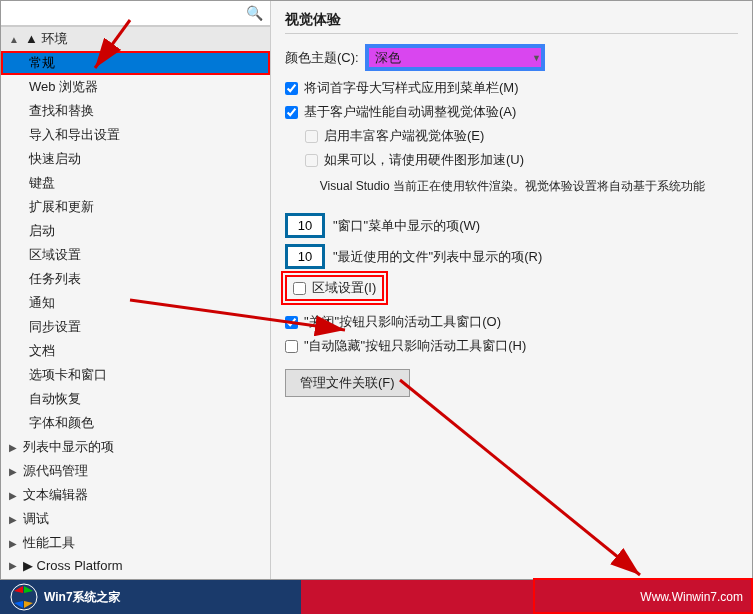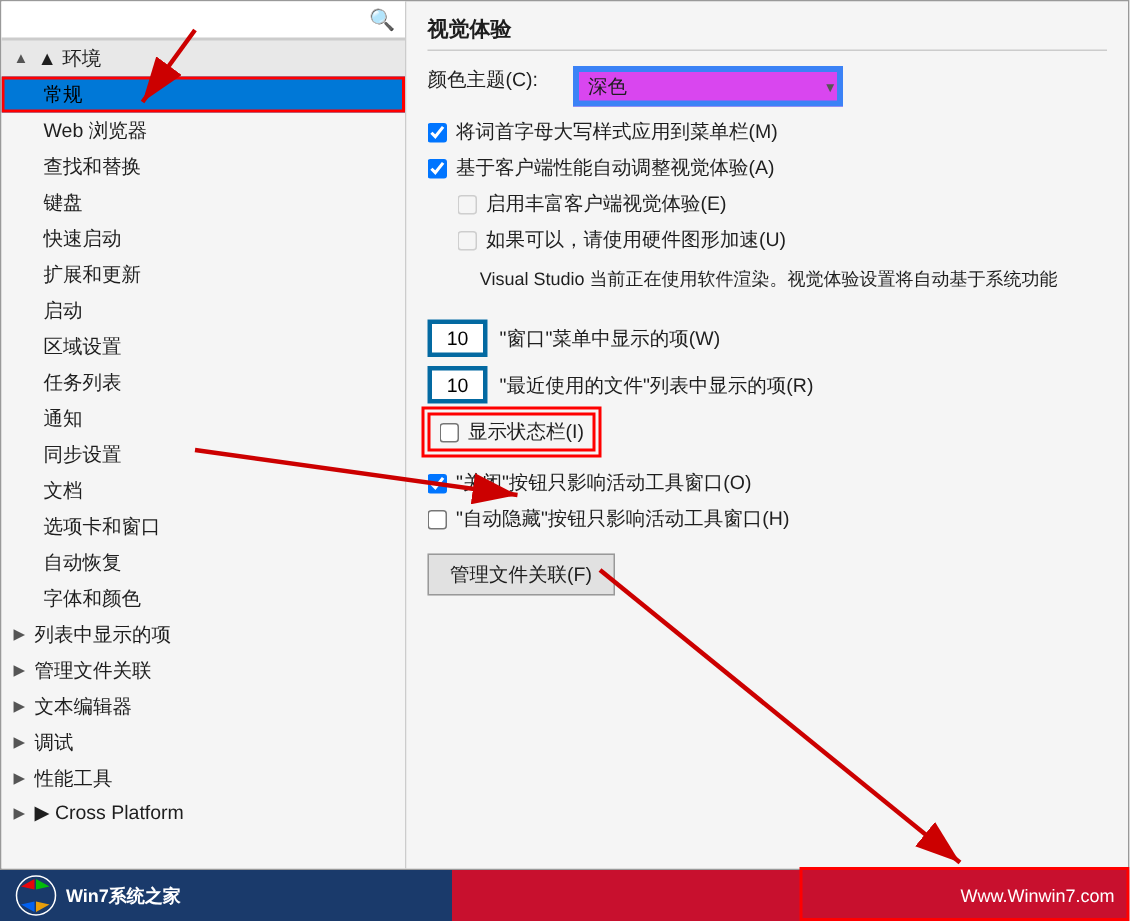--- a/index.html
+++ b/index.html
@@ -110,22 +110,22 @@
       font-size: 14px;
       font-weight: bold;
       color: #1e1e1e;
       margin-bottom: 10px;
       border-bottom: 1px solid #ccc;
       padding-bottom: 4px;
     }
 
     .form-row {
       display: flex;
+      align-items: center;
       margin-bottom: 8px;
-      gap: 17px;
     }
 
     .form-label {
       min-width: 80px;
       color: #1e1e1e;
       font-size: 13px;
     }
 
     .form-dropdown {
       background: #d946ef;
@@ -289,26 +289,29 @@
       <div class="tree-item child selected highlighted">
         <span>常规</span>
       </div>
       <div class="tree-item child">
         <span>Web 浏览器</span>
       </div>
       <div class="tree-item child">
         <span>查找和替换</span>
       </div>
       <div class="tree-item child">
+        <span>导入和导出设置</span>
+      </div>
+      <div class="tree-item child">
+        <span>快速启动</span>
+      </div>
+      <div class="tree-item child">
         <span>键盘</span>
       </div>
       <div class="tree-item child">
-        <span>快速启动</span>
-      </div>
-      <div class="tree-item child">
         <span>扩展和更新</span>
       </div>
       <div class="tree-item child">
         <span>启动</span>
       </div>
       <div class="tree-item child">
         <span>区域设置</span>
       </div>
       <div class="tree-item child">
         <span>任务列表</span>
@@ -331,21 +334,21 @@
       <div class="tree-item child">
         <span>字体和颜色</span>
       </div>
 
       <div class="tree-item">
         <span class="expand-arrow">▶</span>
         <span>列表中显示的项</span>
       </div>
       <div class="tree-item">
         <span class="expand-arrow">▶</span>
-        <span>管理文件关联</span>
+        <span>源代码管理</span>
       </div>
       <div class="tree-item">
         <span class="expand-arrow">▶</span>
         <span>文本编辑器</span>
       </div>
       <div class="tree-item">
         <span class="expand-arrow">▶</span>
         <span>调试</span>
       </div>
       <div class="tree-item">
@@ -408,21 +411,21 @@
       <span class="number-label">"窗口"菜单中显示的项(W)</span>
     </div>
     <div class="number-row">
       <input type="text" class="number-input" value="10" style="">
       <span class="number-label">"最近使用的文件"列表中显示的项(R)</span>
     </div>
 
     <div style="margin-bottom:6px;">
       <span class="checkbox-row highlighted-box" style="display:inline-flex; border:2px solid red; padding:2px 6px;">
         <input type="checkbox" style="">
-        <span>显示状态栏(I)</span>
+        <span>区域设置(I)</span>
       </span>
     </div>
 
     <div class="checkbox-row">
       <input type="checkbox" checked="" style="">
       <span>"关闭"按钮只影响活动工具窗口(O)</span>
     </div>
 
     <div class="checkbox-row">
       <input type="checkbox" style="">

